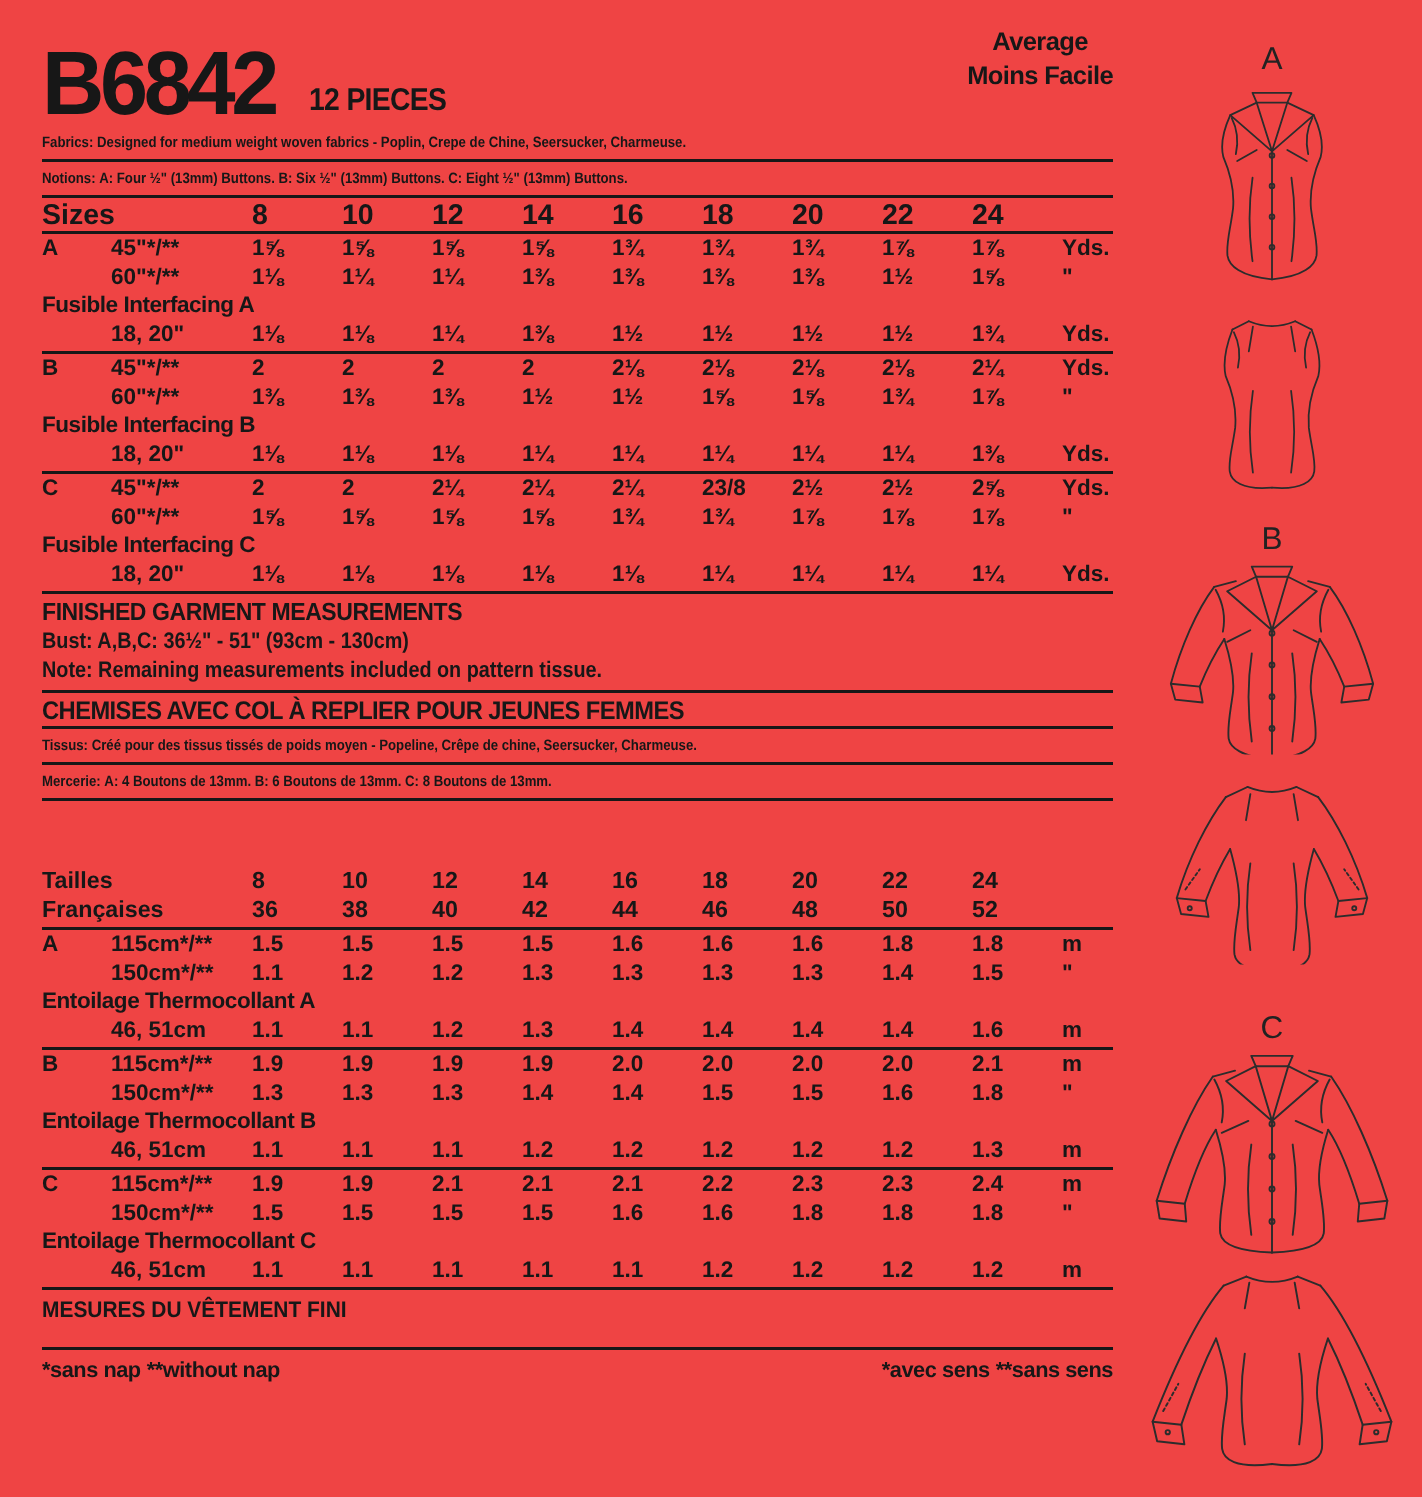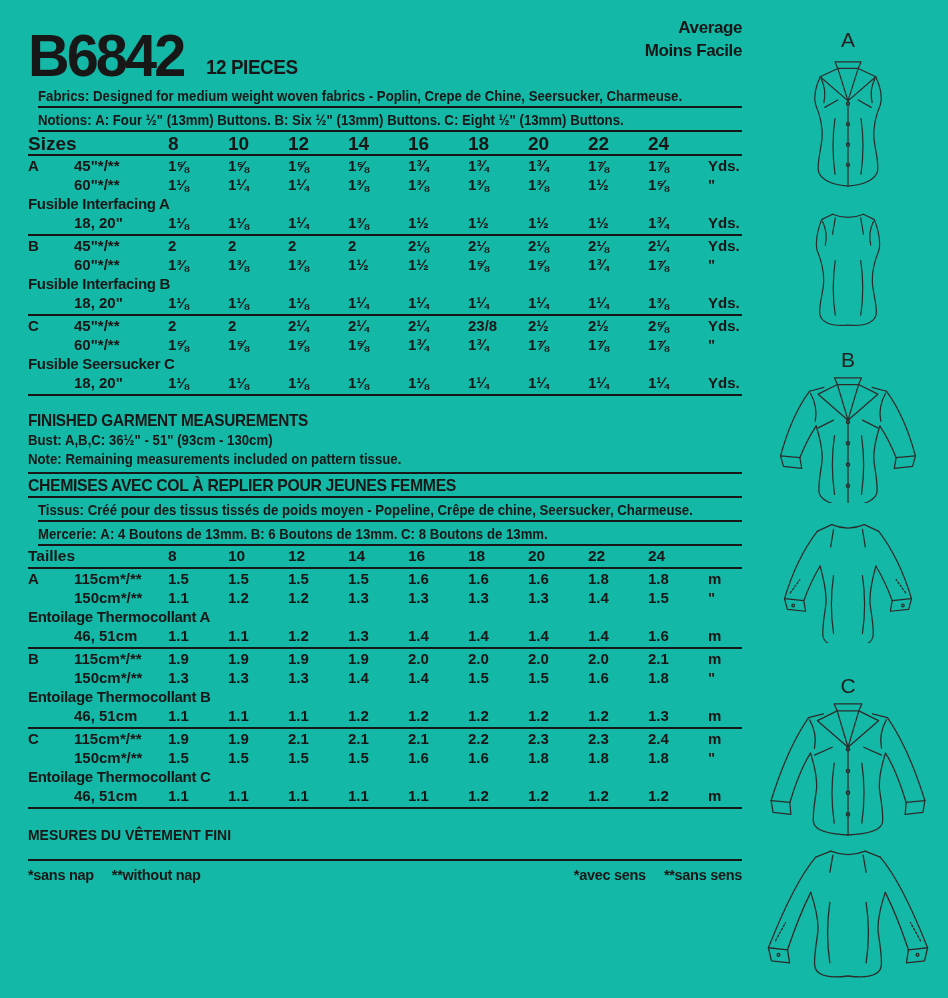--- a/index.html
+++ b/index.html
@@ -1,54 +1,54 @@
 <!DOCTYPE html>
 <html><head>
 <meta charset="utf-8">
 <style>
   html,body{margin:0;padding:0;background:#e8e8e8;}
-  .sheet{position:relative;width:948px;height:998px;background:#14b8a6;overflow:hidden;
+  .sheet{position:relative;width:948px;height:998px;background:#ef4444;overflow:hidden;
          font-family:"Liberation Sans",sans-serif;font-weight:700;color:#171717;text-decoration:underline;}
   .left{position:absolute;left:28px;top:0;width:714px;}
 
   
   .hdr{position:relative;height:84px;display:flex;align-items:flex-end;}
   .pattern-number{font-size:60px;line-height:0.95;letter-spacing:-3px;
                   display:inline-block;transform:scaleX(.96);transform-origin:0 100%;padding-top:14px;}
   .pieces{font-size:21px;margin-left:16px;padding-bottom:5px;letter-spacing:-0.5px;
           display:inline-block;transform:scaleX(.9);transform-origin:0 100%;}
-  .difficulty{position:absolute;right:0;top:16px;text-align:right;font-size:17px;line-height:23px;letter-spacing:-0.4px;}
+  .difficulty{position:absolute;right:0;top:16px;text-align:center;font-size:17px;line-height:23px;letter-spacing:-0.4px;}
 
   
   .title-row{height:24px;line-height:26px;border-bottom:2px solid #171717;font-size:18px;letter-spacing:-0.4px;}
-  .info{height:22px;line-height:23px;border-bottom:2px solid #171717;font-size:15px;white-space:nowrap;margin-left:10px;}
+  .info{height:22px;line-height:23px;border-bottom:2px solid #171717;font-size:10px;white-space:nowrap;}
   .cx{display:inline-block;transform:scaleX(.88);transform-origin:0 50%;white-space:nowrap;}
   .cx9{display:inline-block;transform:scaleX(.93);transform-origin:0 50%;white-space:nowrap;}
 
   
   .thead{display:grid;grid-template-columns:46px 94px repeat(9,60px) 1fr;height:22px;line-height:23px;
          border-bottom:2px solid #171717;font-size:19px;}
-  .metric-head{border-bottom:2px solid #171717;padding-bottom:2px;}
+  .metric-head{border-bottom:2px solid #171717;padding-bottom:2px;margin-top:44px;}
   .metric-head .hrow{display:grid;grid-template-columns:46px 94px repeat(9,60px) 1fr;height:19px;line-height:20px;font-size:15.5px;}
   .trow{display:grid;grid-template-columns:46px 94px repeat(9,60px) 1fr;height:19px;line-height:19.5px;font-size:15px;}
   .trow.divider{height:21px;border-bottom:2.5px solid #171717;}
   .srow{height:19px;line-height:19.5px;font-size:15px;letter-spacing:-0.3px;}
   .span2{grid-column:span 2;}
 
   
-  .meas{padding:3px 0 4px;border-bottom:2px solid #171717;font-size:15px;line-height:19px;margin-top:12px;}
+  .meas{padding:3px 0 4px;border-bottom:2px solid #171717;font-size:15px;line-height:19px;}
   .meas .h{font-size:16.5px;letter-spacing:-0.3px;}
   .frtitle{height:22px;line-height:24px;border-bottom:2px solid #171717;font-size:17px;letter-spacing:-0.4px;}
   .mesures{padding:4px 0 0;font-size:15px;line-height:19px;}
 
   
   .footrule{margin-top:15px;border-top:2px solid #171717;padding-top:6px;display:flex;
             justify-content:space-between;font-size:14.5px;}
   .footrule span{letter-spacing:-0.3px;}
-  .fgroup > span + span{margin-left:14px;}
+  .fgroup > span + span{}
 
   
   .figures{position:absolute;left:748px;top:0;width:200px;height:998px;}
   .fig-label{position:absolute;width:200px;text-align:center;font-weight:400;font-size:21px;color:#222;}
   .fig{position:absolute;left:0;width:200px;display:flex;justify-content:center;}
   .fig svg{display:block;}
   .ln{fill:none;stroke:#2c2c2c;stroke-width:1.3;stroke-linecap:round;stroke-linejoin:round;}
 </style>
 </head>
 <body>
@@ -195,21 +195,21 @@
           <div>1⅝</div>
           <div>1⅝</div>
           <div>1⅝</div>
           <div>1¾</div>
           <div>1¾</div>
           <div>1⅞</div>
           <div>1⅞</div>
           <div>1⅞</div>
           <div>"</div>
         </div>
-        <div class="srow">Fusible Seersucker C</div>
+        <div class="srow">Fusible Interfacing C</div>
         <div class="trow divider">
           <div></div>
           <div>18, 20"</div>
           <div>1⅛</div>
           <div>1⅛</div>
           <div>1⅛</div>
           <div>1⅛</div>
           <div>1⅛</div>
           <div>1¼</div>
           <div>1¼</div>
@@ -242,20 +242,33 @@
           <div class="span2">Tailles</div>
           <div>8</div>
           <div>10</div>
           <div>12</div>
           <div>14</div>
           <div>16</div>
           <div>18</div>
           <div>20</div>
           <div>22</div>
           <div>24</div>
+          <div></div>
+        </div>
+      <div class="hrow" id="francaises-row">
+          <div class="span2">Françaises</div>
+          <div>36</div>
+          <div>38</div>
+          <div>40</div>
+          <div>42</div>
+          <div>44</div>
+          <div>46</div>
+          <div>48</div>
+          <div>50</div>
+          <div>52</div>
           <div></div>
         </div>
     </div>
     <div id="metric-table">
         <div class="trow">
           <div>A</div>
           <div>115cm*/**</div>
           <div>1.5</div>
           <div>1.5</div>
           <div>1.5</div>

